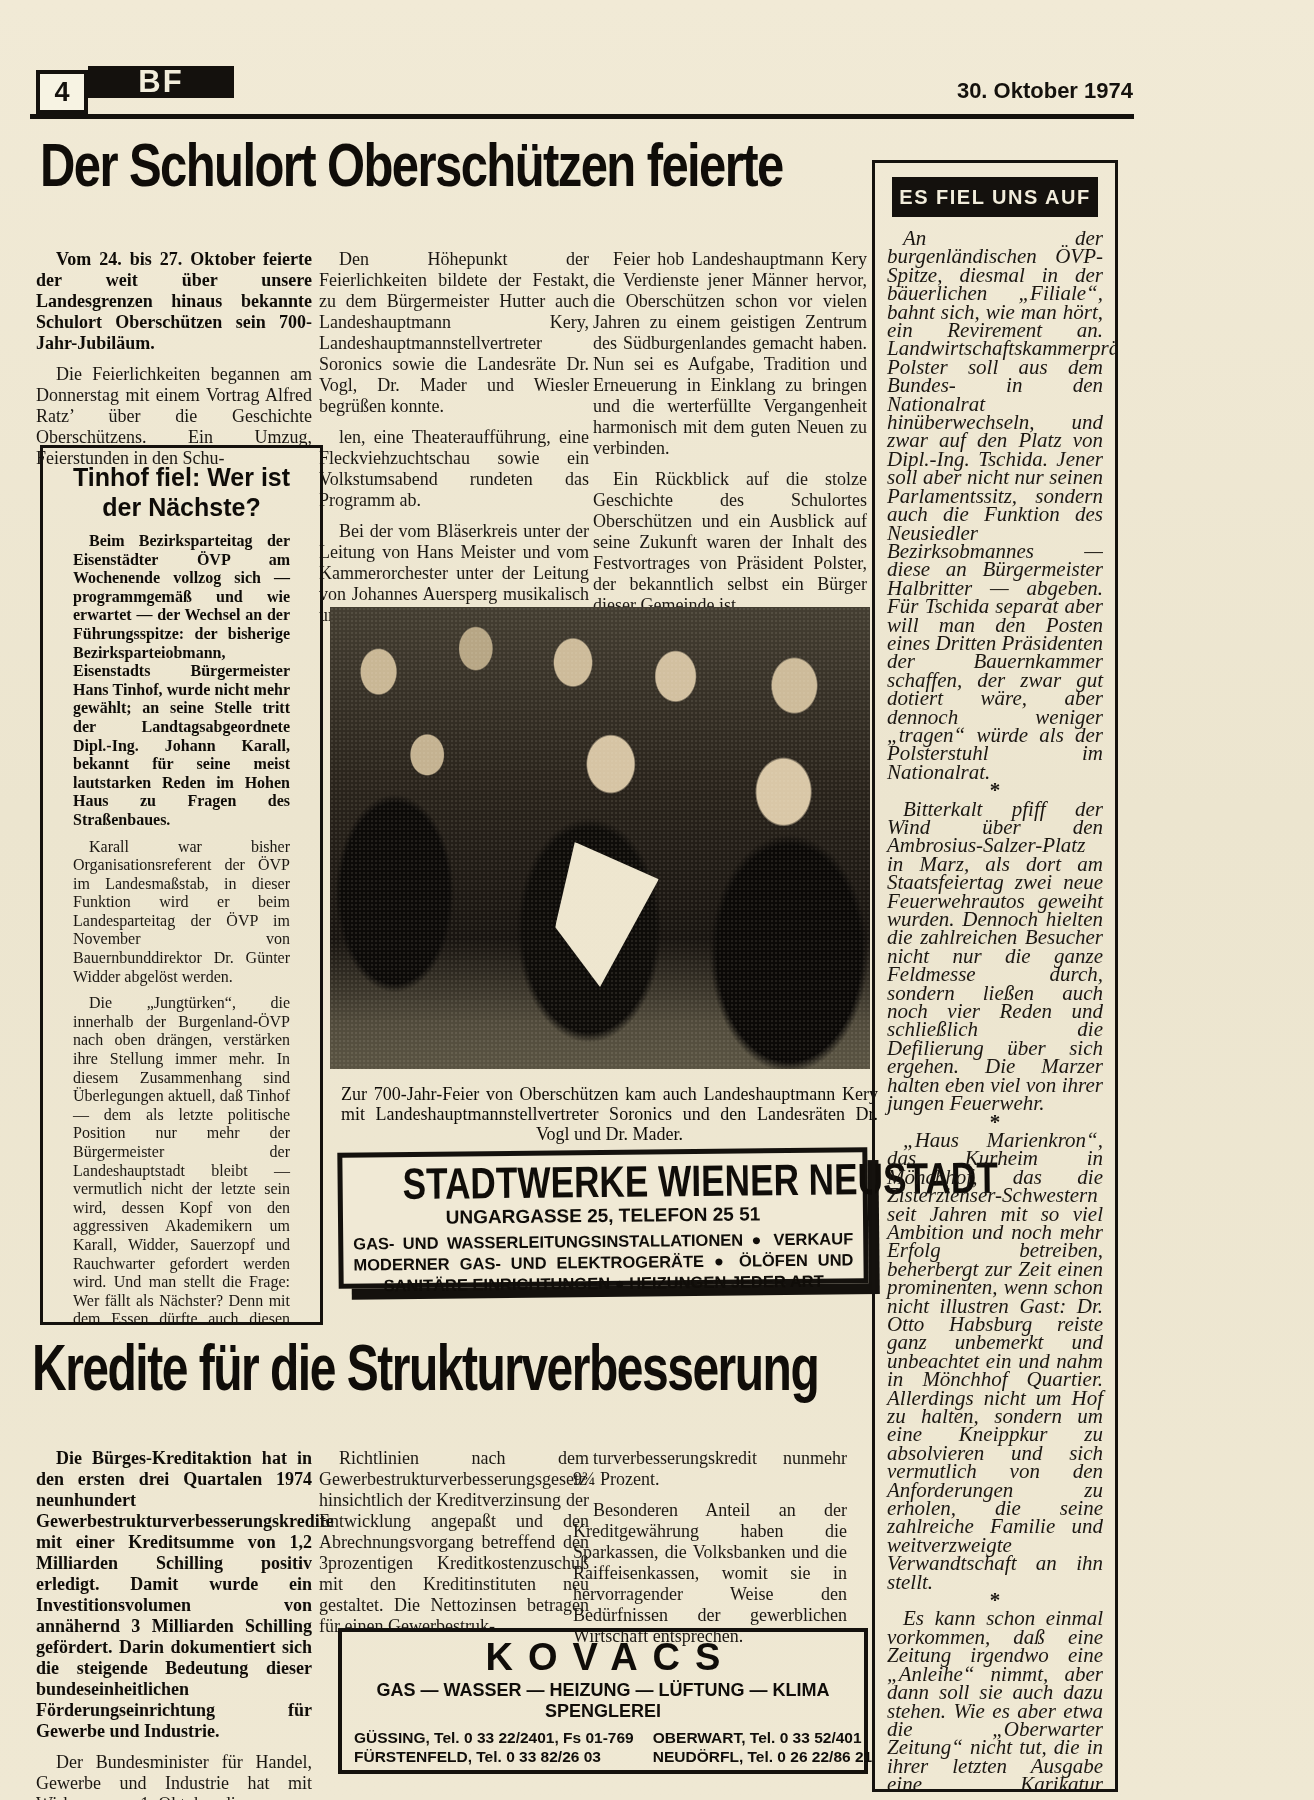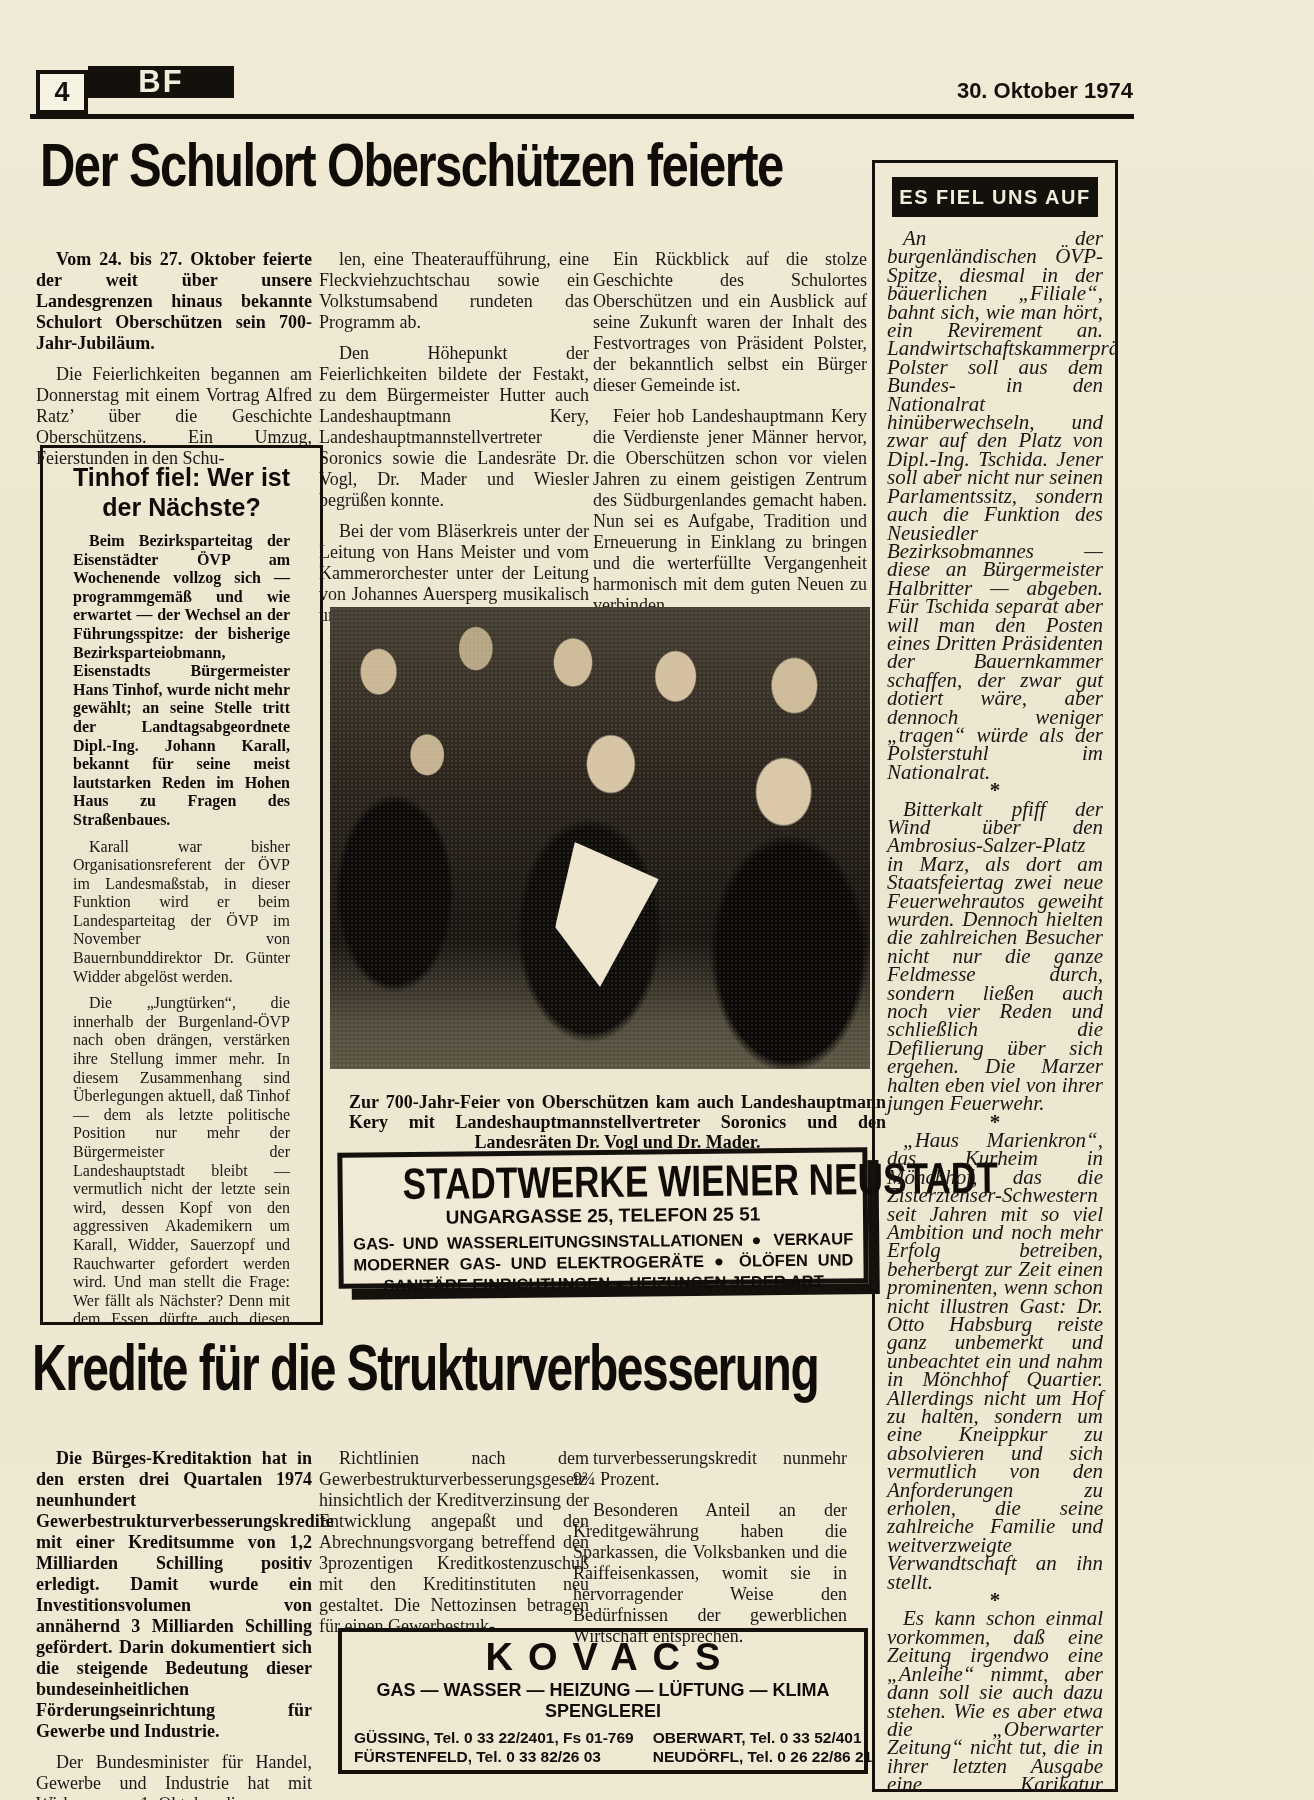--- a/index.html
+++ b/index.html
@@ -53,22 +53,22 @@
        radial-gradient(ellipse 90px 150px at 12% 62%,#0c0a08 0 60%,rgba(0,0,0,0) 66%),
        radial-gradient(ellipse 110px 170px at 48% 70%,#0e0c09 0 60%,rgba(0,0,0,0) 66%),
        radial-gradient(ellipse 120px 180px at 85% 75%,#0b0907 0 60%,rgba(0,0,0,0) 66%),
        linear-gradient(to bottom,#443e32 0%,#2a241c 38%,#181410 72%,#514b3c 90%,#5a5443 100%);}
   .ph-paper{position:absolute;left:42%;top:52%;width:96px;height:140px;background:#eee6cf;
             clip-path:polygon(8% 0,100% 18%,55% 100%,0 62%);transform:rotate(8deg);}
   .ph-halftone{position:absolute;inset:0;
             background-image:radial-gradient(rgba(240,232,211,.10) 1px,rgba(0,0,0,0) 1.6px);
             background-size:4px 4px;}
   
-  .caption{position:absolute;left:333px;top:1076px;width:537px;margin:16px;
-           font-weight:bold;font-size:18px;line-height:20px;color:#0f0c08;
+  .caption{position:absolute;left:333px;top:1076px;width:537px;margin:8px;
+           font-weight:normal;font-size:18px;line-height:20px;color:#0f0c08;
            text-align:justify;text-align-last:center;}
   
   .ad-sw{position:absolute;left:338px;top:1150px;width:530px;height:136px;box-sizing:border-box;
          background:#f0e9d5;border:5px solid #14110d;box-shadow:12px 12px 0 -1px #14110d;
          transform:rotate(-.6deg);padding:5px 10px 0;}
   .sw-name{margin:0;text-align:center;white-space:nowrap;font:bold 44px/1.0 "Liberation Sans",sans-serif;
            letter-spacing:0;color:#100d09;transform:scaleX(.8);transform-origin:center top;}
   .sw-addr{margin:2px 0 4px;text-align:center;font:bold 19px/1.1 "Liberation Sans",sans-serif;color:#100d09;}
   .sw-line{font:bold 16.5px/21px "Liberation Sans",sans-serif;color:#100d09;
            text-align:justify;text-align-last:justify;white-space:nowrap;}
@@ -103,27 +103,27 @@
   <div class="hdr-date">30. Oktober 1974</div>
   <div class="hdr-rule"></div>
 
   <h1 class="headline-main">Der Schulort Oberschützen feierte</h1>
 
   <div class="col col1">
     <p class="lead">Vom 24. bis 27. Oktober feierte der weit über unsere Landesgrenzen hinaus bekannte Schulort Oberschützen sein 700-Jahr-Jubiläum.</p>
     <p>Die Feierlichkeiten begannen am Donnerstag mit einem Vortrag Alfred Ratz’ über die Geschichte Oberschützens. Ein Umzug, Feierstunden in den Schu-</p>
   </div>
   <div class="col col2">
+    <p>Den Höhepunkt der Feierlichkeiten bildete der Festakt, zu dem Bürgermeister Hutter auch Landeshauptmann Kery, Landeshauptmannstellvertreter Soronics sowie die Landesräte Dr. Vogl, Dr. Mader und Wiesler begrüßen konnte.</p>
     <p>len, eine Theateraufführung, eine Fleckviehzuchtschau sowie ein Volkstumsabend rundeten das Programm ab.</p>
-    <p>Den Höhepunkt der Feierlichkeiten bildete der Festakt, zu dem Bürgermeister Hutter auch Landeshauptmann Kery, Landeshauptmannstellvertreter Soronics sowie die Landesräte Dr. Vogl, Dr. Mader und Wiesler begrüßen konnte.</p>
     <p>Bei der vom Bläserkreis unter der Leitung von Hans Meister und vom Kammerorchester unter der Leitung von Johannes Auersperg musikalisch umrahmten</p>
   </div>
   <div class="col col3">
+    <p>Feier hob Landeshauptmann Kery die Verdienste jener Männer hervor, die Oberschützen schon vor vielen Jahren zu einem geistigen Zentrum des Südburgenlandes gemacht haben. Nun sei es Aufgabe, Tradition und Erneuerung in Einklang zu bringen und die werterfüllte Vergangenheit harmonisch mit dem guten Neuen zu verbinden.</p>
     <p>Ein Rückblick auf die stolze Geschichte des Schulortes Oberschützen und ein Ausblick auf seine Zukunft waren der Inhalt des Festvortrages von Präsident Polster, der bekanntlich selbst ein Bürger dieser Gemeinde ist.</p>
-    <p>Feier hob Landeshauptmann Kery die Verdienste jener Männer hervor, die Oberschützen schon vor vielen Jahren zu einem geistigen Zentrum des Südburgenlandes gemacht haben. Nun sei es Aufgabe, Tradition und Erneuerung in Einklang zu bringen und die werterfüllte Vergangenheit harmonisch mit dem guten Neuen zu verbinden.</p>
   </div>
 
   <div class="tinhof">
     <h2>Tinhof fiel: Wer ist der Nächste?</h2>
     <p class="lead">Beim Bezirksparteitag der Eisenstädter ÖVP am Wochenende vollzog sich — programmgemäß und wie erwartet — der Wechsel an der Führungsspitze: der bisherige Bezirksparteiobmann, Eisenstadts Bürgermeister Hans Tinhof, wurde nicht mehr gewählt; an seine Stelle tritt der Landtagsabgeordnete Dipl.-Ing. Johann Karall, bekannt für seine meist lautstarken Reden im Hohen Haus zu Fragen des Straßenbaues.</p>
     <p>Karall war bisher Organisationsreferent der ÖVP im Landesmaßstab, in dieser Funktion wird er beim Landesparteitag der ÖVP im November von Bauernbunddirektor Dr. Günter Widder abgelöst werden.</p>
     <p>Die „Jungtürken“, die innerhalb der Burgenland-ÖVP nach oben drängen, verstärken ihre Stellung immer mehr. In diesem Zusammenhang sind Überlegungen aktuell, daß Tinhof — dem als letzte politische Position nur mehr der Bürgermeister der Landeshauptstadt bleibt — vermutlich nicht der letzte sein wird, dessen Kopf von den aggressiven Akademikern um Karall, Widder, Sauerzopf und Rauchwarter gefordert werden wird. Und man stellt die Frage: Wer fällt als Nächster? Denn mit dem Essen dürfte auch diesen Leuten der Appetit kommen.</p>
   </div>
 
   <div class="photo">

